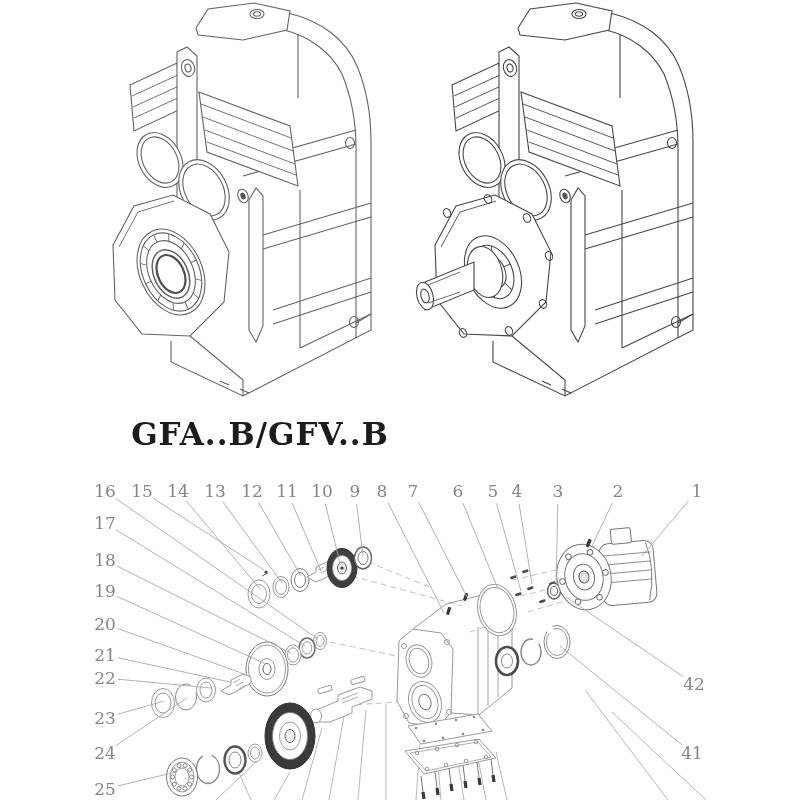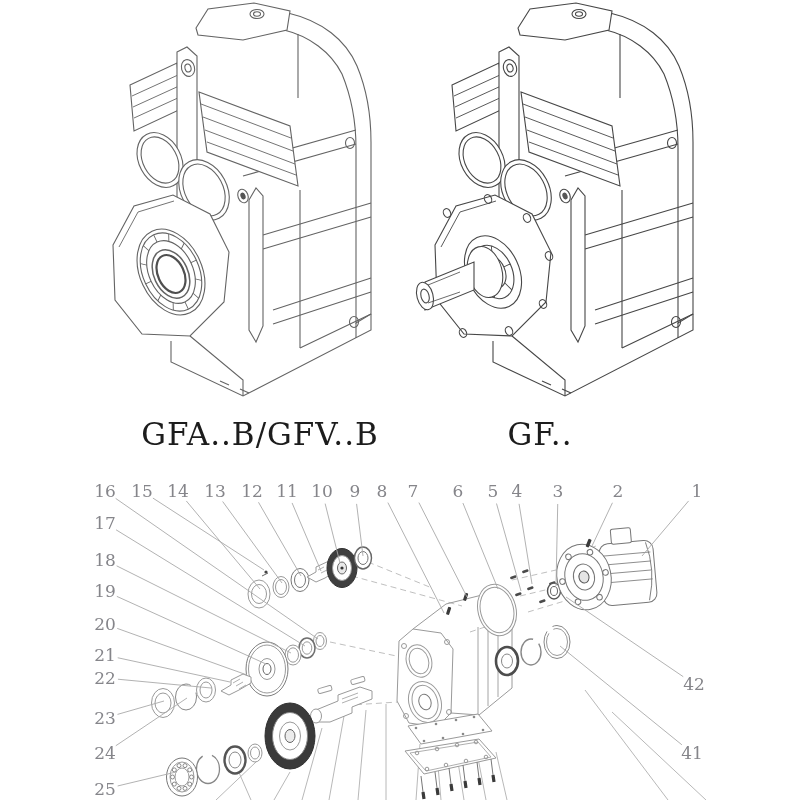--- a/index.html
+++ b/index.html
@@ -1,19 +1,19 @@
 <!DOCTYPE html>
 <html><head>
 <meta charset="utf-8">
 <style>
   html,body{margin:0;padding:0;background:#ffffff;}
   #stage{position:relative;width:800px;height:800px;background:#ffffff;overflow:hidden;
          font-family:"DejaVu Serif", "Liberation Serif", serif;}
   #scene{position:absolute;left:0;top:0;}
-  .model-label{position:absolute;top:416px;font-weight:normal;font-size:31px;color:#1c1c1c;
+  .model-label{position:absolute;top:416px;font-weight:bold;font-size:31px;color:#1c1c1c;
                letter-spacing:1px;text-align:center;
                font-family:"DejaVu Serif","Liberation Serif",serif;}
   #label-left{left:110px;width:300px;}
   #label-right{left:470px;width:140px;}
 </style>
 </head>
 <body>
 
 <div id="stage">
 
@@ -333,15 +333,14 @@
         <line x1="117.64264945989778" y1="785.9728867490386" x2="176" y2="772" stroke="#a9a9a9" stroke-width="0.9"></line>
         <text x="105" y="789" text-anchor="middle" dominant-baseline="central" fill="#85858a" font-size="17" font-family="&quot;DejaVu Serif&quot;,&quot;Liberation Serif&quot;,serif">25</text>
         <line x1="683.2483934125369" y1="676.6922673975837" x2="566" y2="597" stroke="#a9a9a9" stroke-width="0.9"></line>
         <text x="694" y="684" text-anchor="middle" dominant-baseline="central" fill="#85858a" font-size="17" font-family="&quot;DejaVu Serif&quot;,&quot;Liberation Serif&quot;,serif">42</text>
         <line x1="681.9011638011643" y1="744.8138221721559" x2="560" y2="646" stroke="#a9a9a9" stroke-width="0.9"></line>
         <text x="692" y="753" text-anchor="middle" dominant-baseline="central" fill="#85858a" font-size="17" font-family="&quot;DejaVu Serif&quot;,&quot;Liberation Serif&quot;,serif">41</text>
       </g>
 </svg>
 
 <div id="label-left" class="model-label">GFA..B/GFV..B</div>
-<div id="label-right" class="model-label">GF..</div>
 
 </div>
 
 </body></html>

